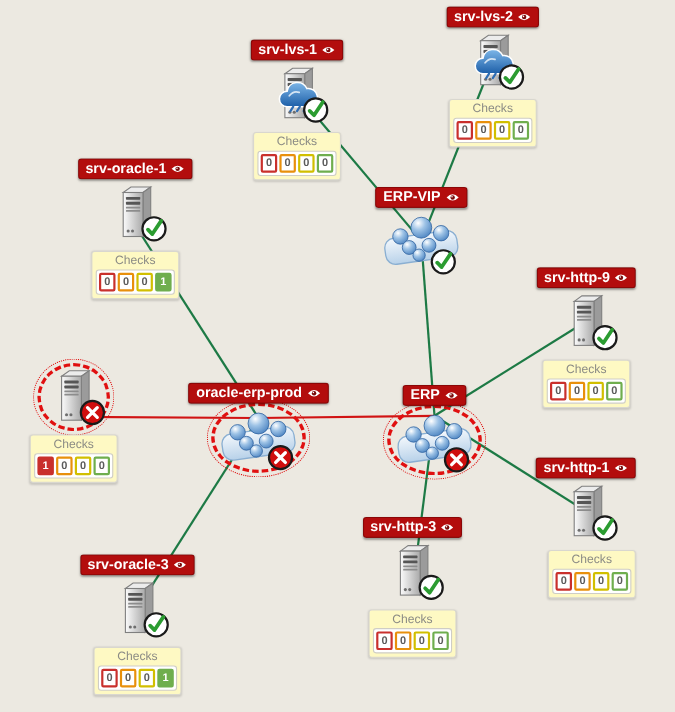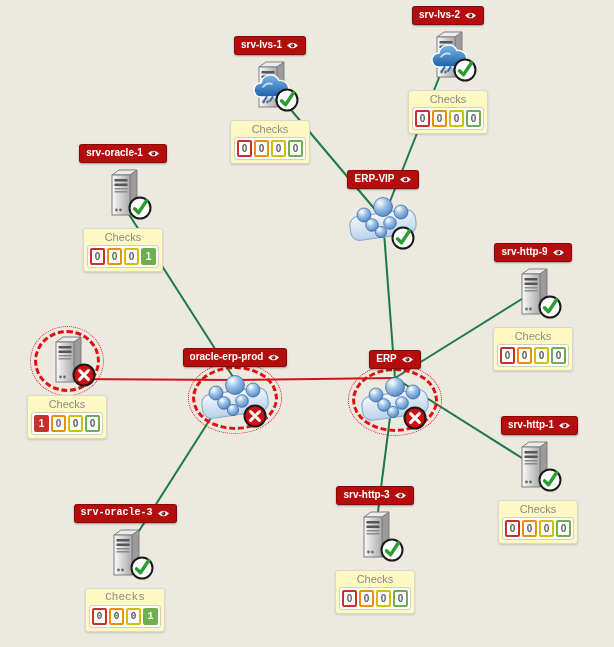--- a/index.html
+++ b/index.html
@@ -10,21 +10,21 @@
     width: 614px; height: 647px;
   }
   #stage { position: relative; width: 614px; height: 647px; overflow: hidden; }
   #edges { position: absolute; left: 0; top: 0; }
 
   .node { position: absolute; display: flex; flex-direction: column; align-items: center; }
 
   .node-label {
     display: inline-flex; align-items: center; gap: 4px;
     background: var(--label-bg, #b30d0d); color: var(--label-text, #fff);
-    font-weight: bold; font-size: 10px; line-height: 12px;
+    font-weight: bold; font-size: 13px; line-height: 12px;
     padding: 2px 6px 3px; border-radius: 3px;
     border: 1px solid rgba(90,0,0,.45);
     box-shadow: 0 1px 2px rgba(0,0,0,.35);
     white-space: nowrap; cursor: pointer; z-index: 5;
   }
   .eye { display: inline-flex; align-items: center; }
 
   .icon-wrap {
     position: relative; width: 100%; height: 56px; margin-top: 3px;
     display: flex; align-items: center; justify-content: center; z-index: 3;
@@ -431,21 +431,21 @@
     <div class="checks">
       <div class="checks-title">Checks</div>
       <div class="checks-row">
           <span class="check-box cb-critical">0</span>
           <span class="check-box cb-warning">0</span>
           <span class="check-box cb-unknown">0</span>
           <span class="check-box cb-ok">0</span>
         </div>
     </div>
   </div>
-    <div class="node" style="left: 80px; top: 504px; width: 90px; font-family: Liberation Mono, monospace;">
+    <div class="node" style="left: 80px; top: 504px; width: 90px;">
     <div class="node-label">
       <span class="label-text">srv-oracle-3</span>
       <span class="eye">
         <svg width="13" height="9" viewBox="0 0 13 9">
           <path d="M1 4.5 Q6.5 -1.2 12 4.5 Q6.5 10.2 1 4.5 Z" fill="#ffffff"></path>
           <circle cx="6.5" cy="4.5" r="2" fill="#7a0b0b"></circle>
           <circle cx="5.9" cy="3.9" r="0.7" fill="#ffffff"></circle>
         </svg>
       </span>
     </div>
@@ -470,21 +470,21 @@
     <div class="checks">
       <div class="checks-title">Checks</div>
       <div class="checks-row">
           <span class="check-box cb-critical">0</span>
           <span class="check-box cb-warning">0</span>
           <span class="check-box cb-unknown">0</span>
           <span class="check-box cb-ok filled">1</span>
         </div>
     </div>
   </div>
-    <div class="node" style="left: 330px; top: 486px; width: 90px;">
+    <div class="node" style="left: 330px; top: 470px; width: 90px;">
     <div class="node-label">
       <span class="label-text">srv-http-3</span>
       <span class="eye">
         <svg width="13" height="9" viewBox="0 0 13 9">
           <path d="M1 4.5 Q6.5 -1.2 12 4.5 Q6.5 10.2 1 4.5 Z" fill="#ffffff"></path>
           <circle cx="6.5" cy="4.5" r="2" fill="#7a0b0b"></circle>
           <circle cx="5.9" cy="3.9" r="0.7" fill="#ffffff"></circle>
         </svg>
       </span>
     </div>

